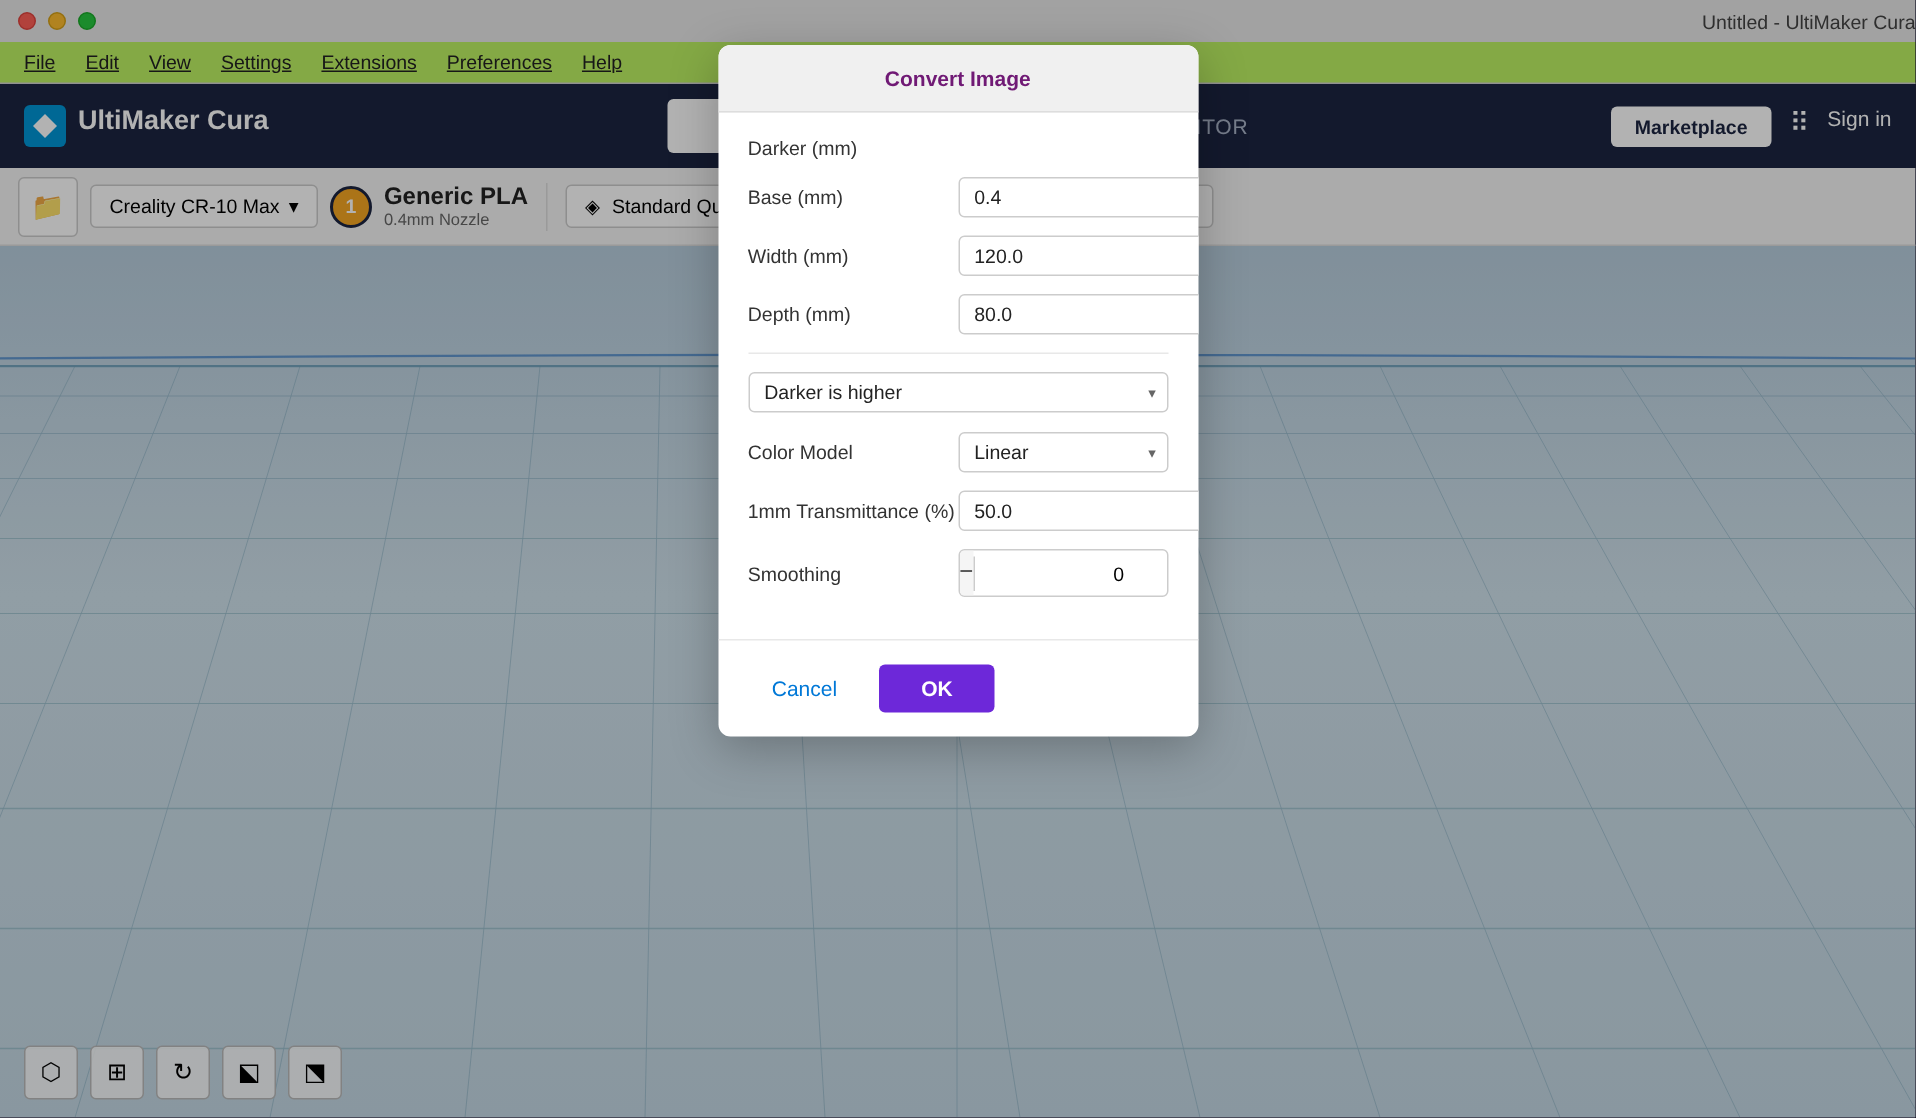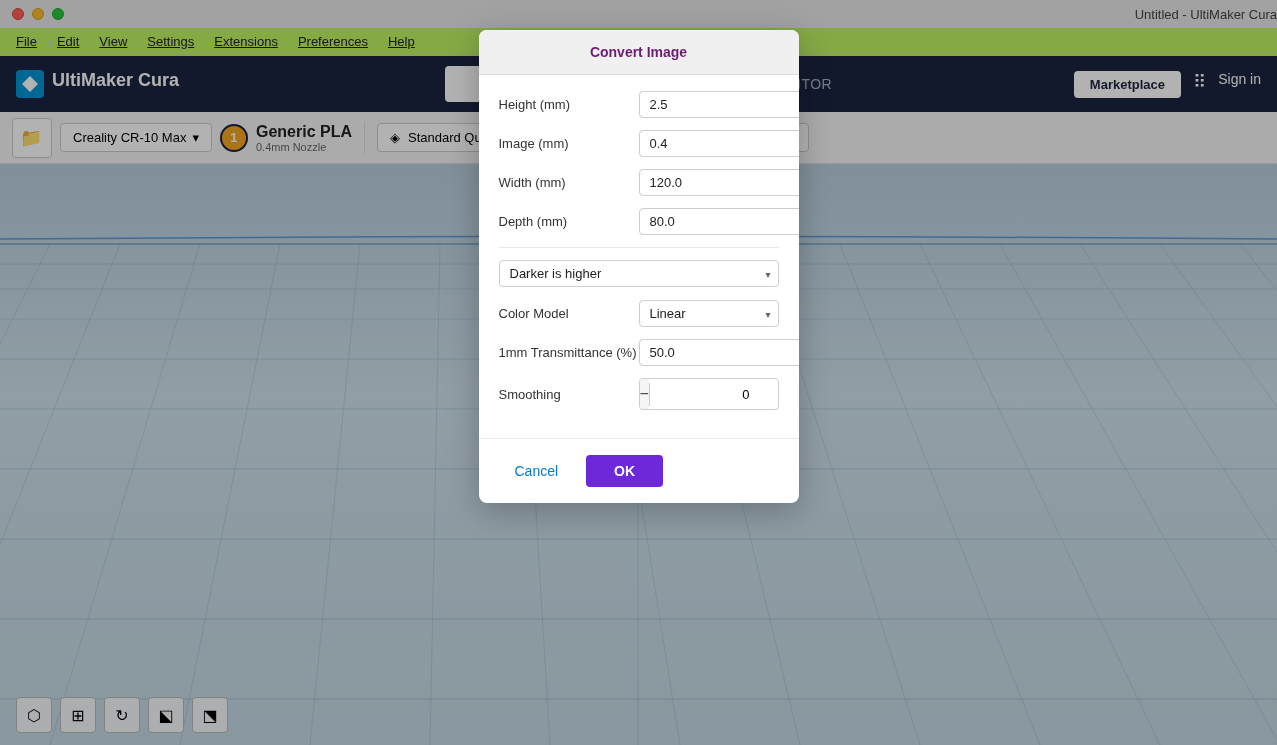--- a/index.html
+++ b/index.html
@@ -528,26 +528,25 @@
   </div>
 </div>
 
 <div class="modal-overlay">
   <div class="dialog">
     <div class="dialog-title">Convert Image</div>
 
     <div class="dialog-body">
 
       <div class="form-row">
-        <span class="form-label">Height (mm)</span>
-        <input class="form-input" type="text" value="2.5" style="">
+        <span class="form-label">Darker (mm)</span>
       </div>
 
       <div class="form-row">
-        <span class="form-label">Image (mm)</span>
+        <span class="form-label">Base (mm)</span>
         <input class="form-input" type="text" value="0.4" style="">
       </div>
 
       <div class="form-row">
         <span class="form-label">Width (mm)</span>
         <input class="form-input" type="text" value="120.0" style="">
       </div>
 
       <div class="form-row">
         <span class="form-label">Depth (mm)</span>

